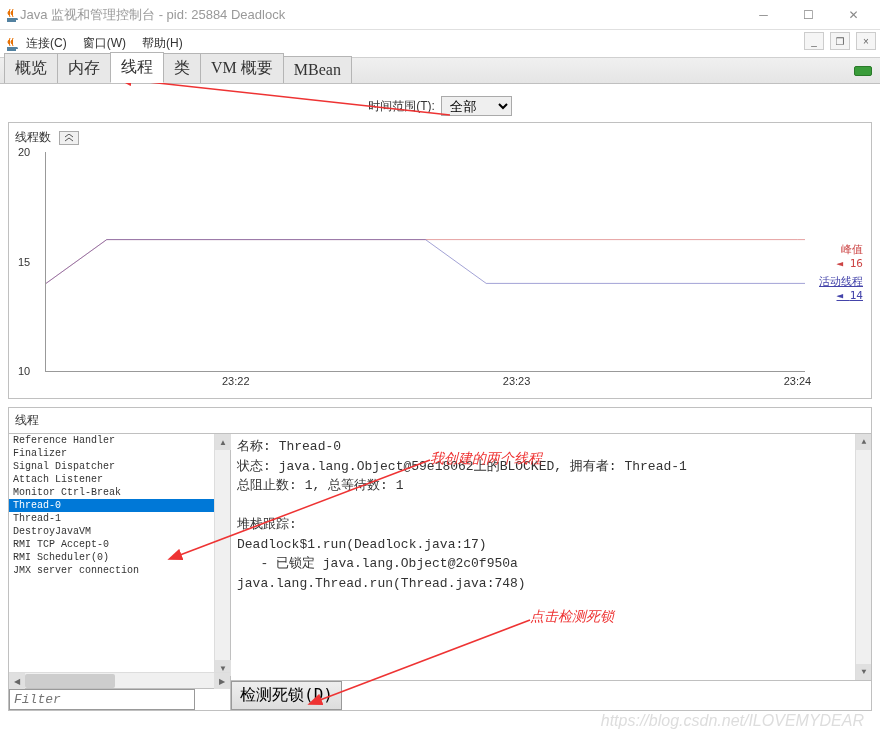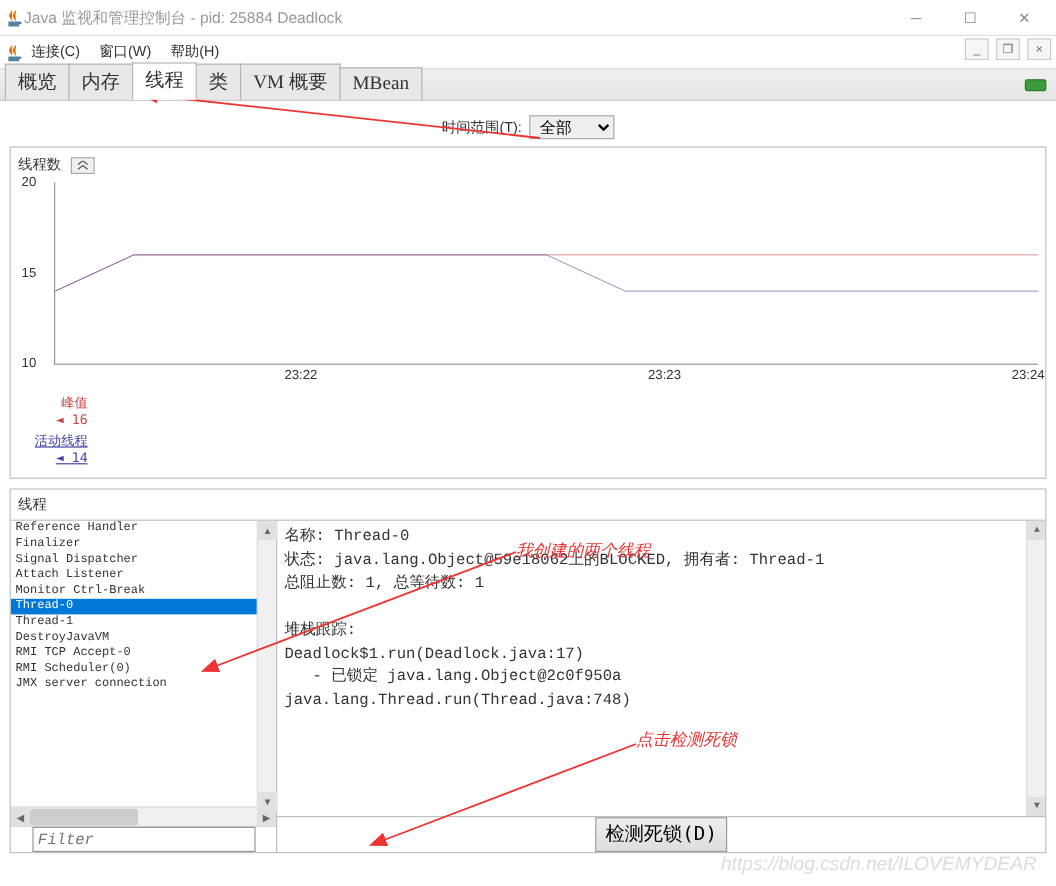--- a/index.html
+++ b/index.html
@@ -100,21 +100,20 @@
       width: 20px; height: 14px;
       border: 1px solid #aaa;
       background: #f0f0f0;
       display: flex; align-items: center; justify-content: center;
       font-size: 10px; cursor: pointer;
     }
     .chart-area {
       height: 240px;
       position: relative;
       display: flex;
-      flex-direction: column;
     }
     .chart-plot {
       flex: 1;
       position: relative;
       border-left: 1px solid #999;
       border-bottom: 1px solid #999;
       margin-left: 30px;
       margin-bottom: 20px;
     }
     .y-tick {
@@ -193,21 +192,21 @@
       border-top: 1px solid #ddd;
       background: #f0f0f0;
       position: relative;
     }
     .hscroll-thumb {
       position: absolute; left: 16px; top: 1px;
       height: 14px; width: 90px;
       background: #cdcdcd; border-radius: 2px;
     }
     .filter-row {
-      display: flex; border-top: 1px solid #c0c0c0; justify-content: center;
+      display: flex; border-top: 1px solid #c0c0c0;
     }
     .filter-input {
       width: 186px;
       border: 1px solid #999;
       padding: 2px 4px;
       font-family: "Courier New", monospace;
       font-size: 13px;
       color: #999;
       font-style: italic;
     }

